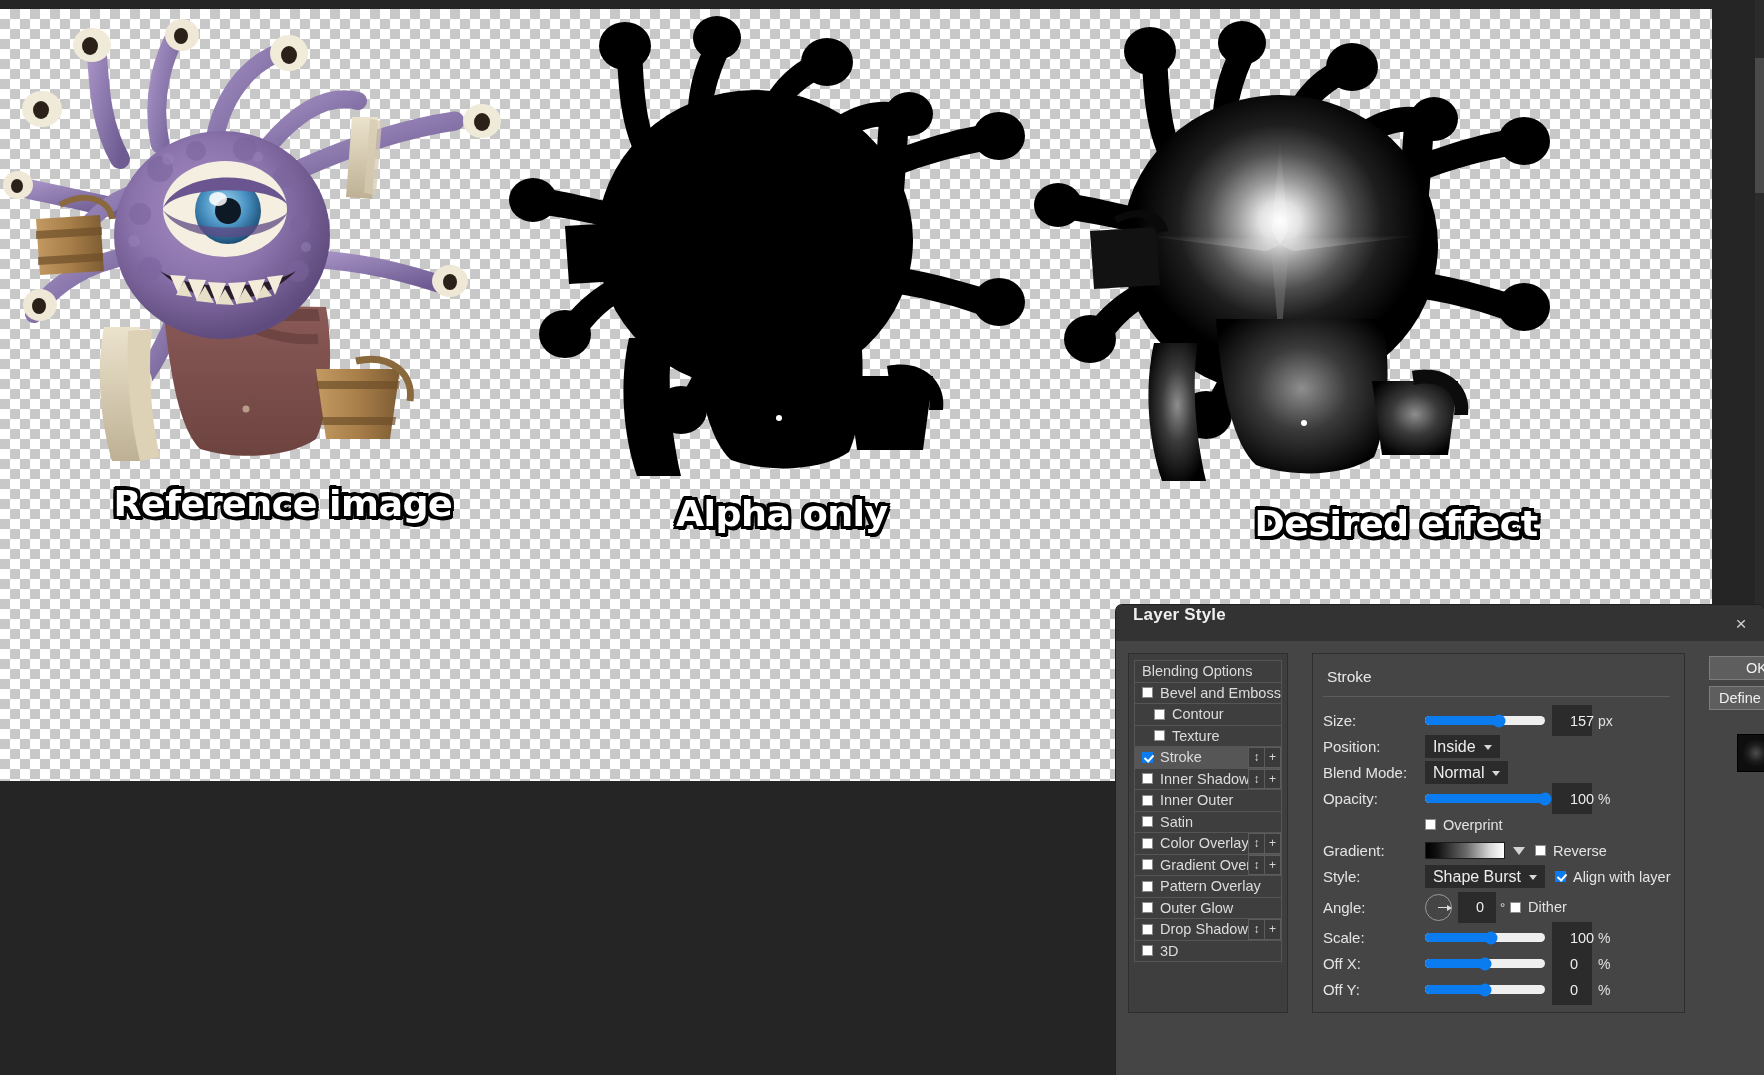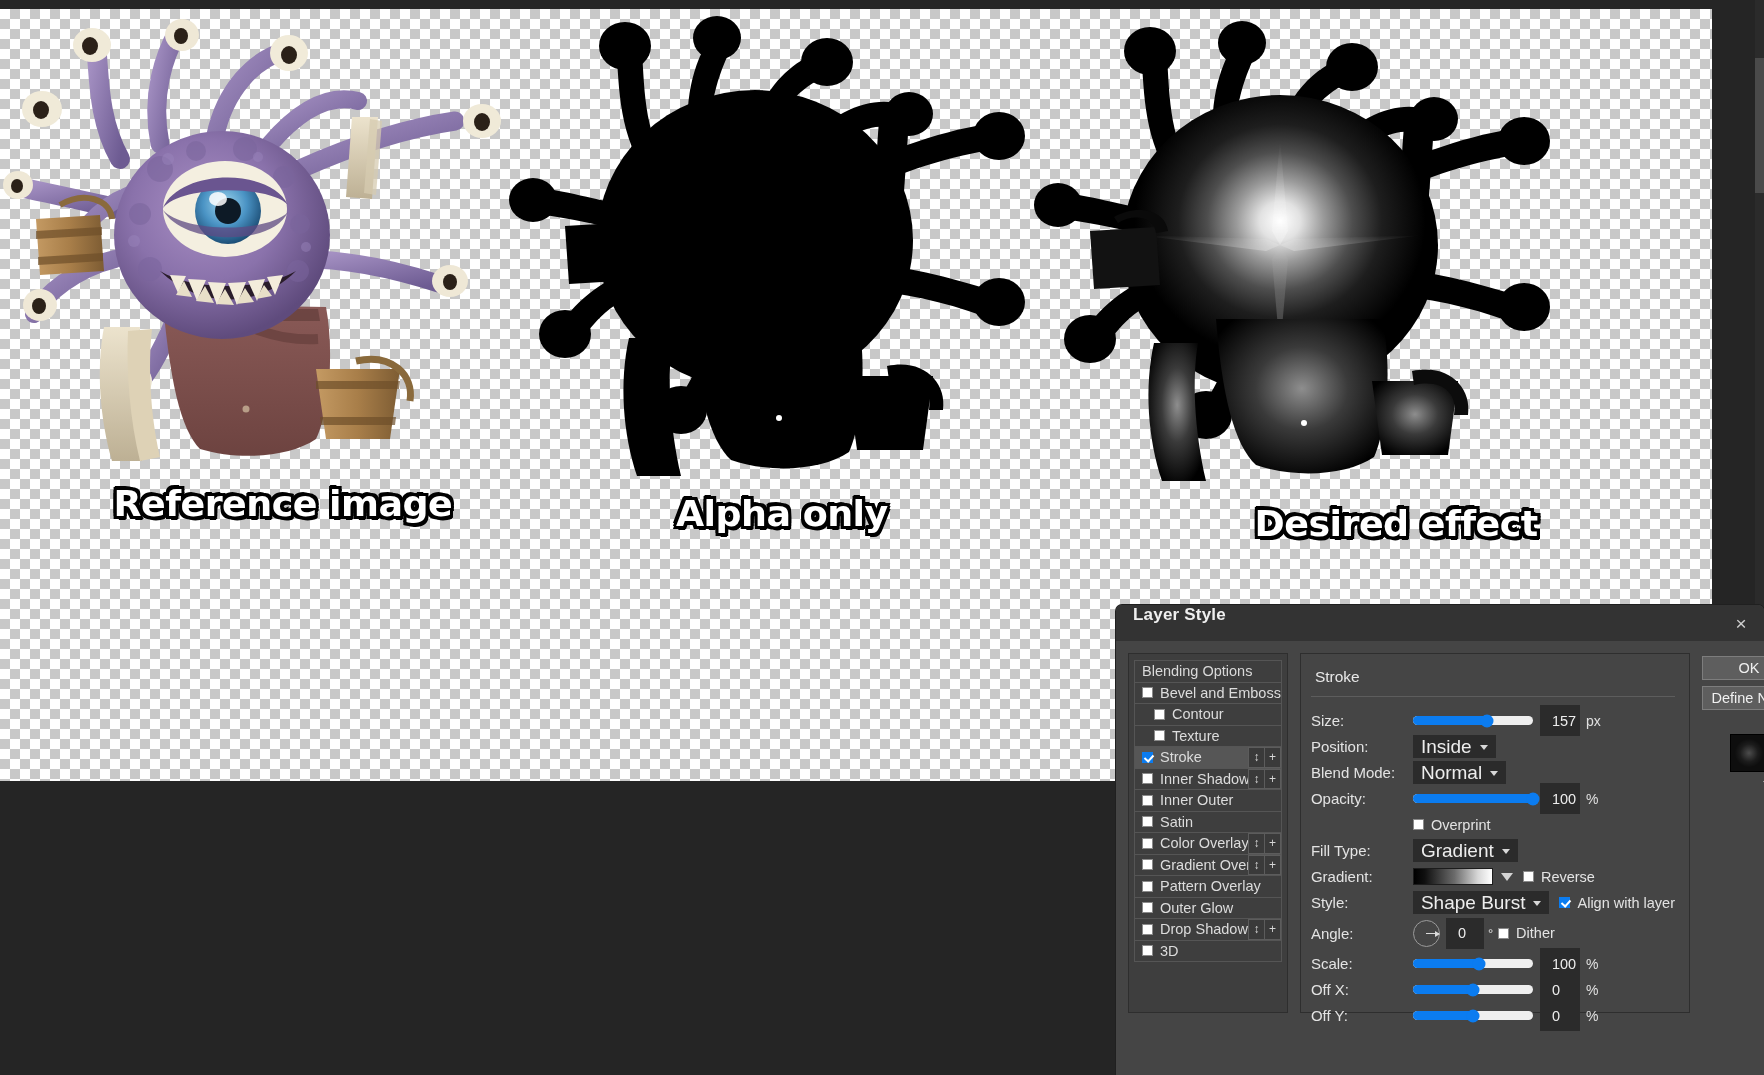--- a/index.html
+++ b/index.html
@@ -95,21 +95,21 @@
     width: 26px; height: 26px;
     display: flex; align-items: center; justify-content: center;
     color: #cfcfcf; font-size: 19px; line-height: 1;
     cursor: pointer; user-select: none;
   }
 
   #dialog-body {
     position: relative;
     display: flex;
     padding: 12px 12px 0 12px;
-    gap: 12px;
+    gap: 24px;
     height: 434px;
   }
 
   
   #effects-panel {
     width: 174px;
     background: #3e3e3e;
     border: 1px solid #2e2e2e;
     padding: 6px 5px;
     align-self: flex-start;
@@ -217,37 +217,37 @@
     background: #0b7cf0;
     transform: translate(-50%, -50%);
   }
 
   .numbox {
     background: #2b2b2b;
     color: #ededed;
     border: none;
     height: 31px;
     width: 40px;
-    padding: 0 12px;
+    padding: 0 18px;
     font-family: "Liberation Sans", sans-serif;
     font-size: 14.5px;
     line-height: 22px;
     display: inline-flex; align-items: center;
     cursor: text;
   }
   .unit { margin-left: 6px; color: #e0e0e0; font-size: 14px; }
 
   .select {
     position: relative;
     background: #2b2b2b;
     color: #ededed;
     height: 23px;
     padding: 0 24px 0 8px;
     display: inline-flex; align-items: center;
-    font-size: 19px;
+    font-size: 16px;
     cursor: pointer;
   }
   .select::after {
     content: "";
     position: absolute; right: 8px; top: 50%;
     margin-top: -2px;
     border-left: 4.5px solid transparent;
     border-right: 4.5px solid transparent;
     border-top: 5.5px solid #d8d8d8;
   }
@@ -717,24 +717,20 @@
         </div>
 
         <div class="opt-row">
           <span class="opt-label w"></span>
           <label class="inline-cb" style="margin-left:0">
             <span class="cb"></span>
             <span>Overprint</span>
           </label>
         </div>
 
-        <div class="opt-row">
-          <span class="opt-label w">Fill Type:</span>
-          <span class="select">Gradient</span>
-        </div>
 
         <div class="opt-row">
           <span class="opt-label w">Gradient:</span>
           <div id="gradient-swatch"></div>
           <div id="gradient-dropdown-arrow"></div>
           <label class="inline-cb" style="margin-left:0">
             <span class="cb"></span>
             <span>Reverse</span>
           </label>
         </div>

